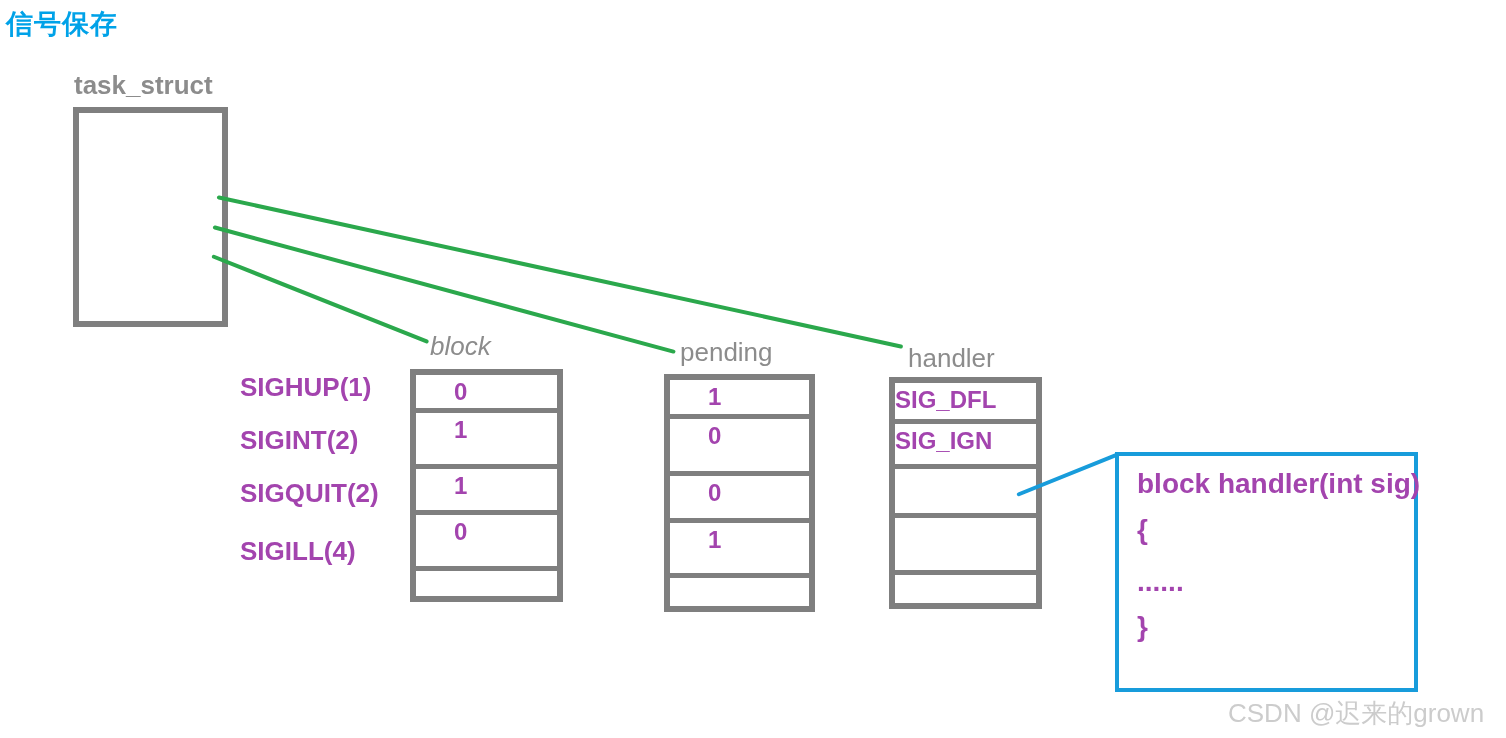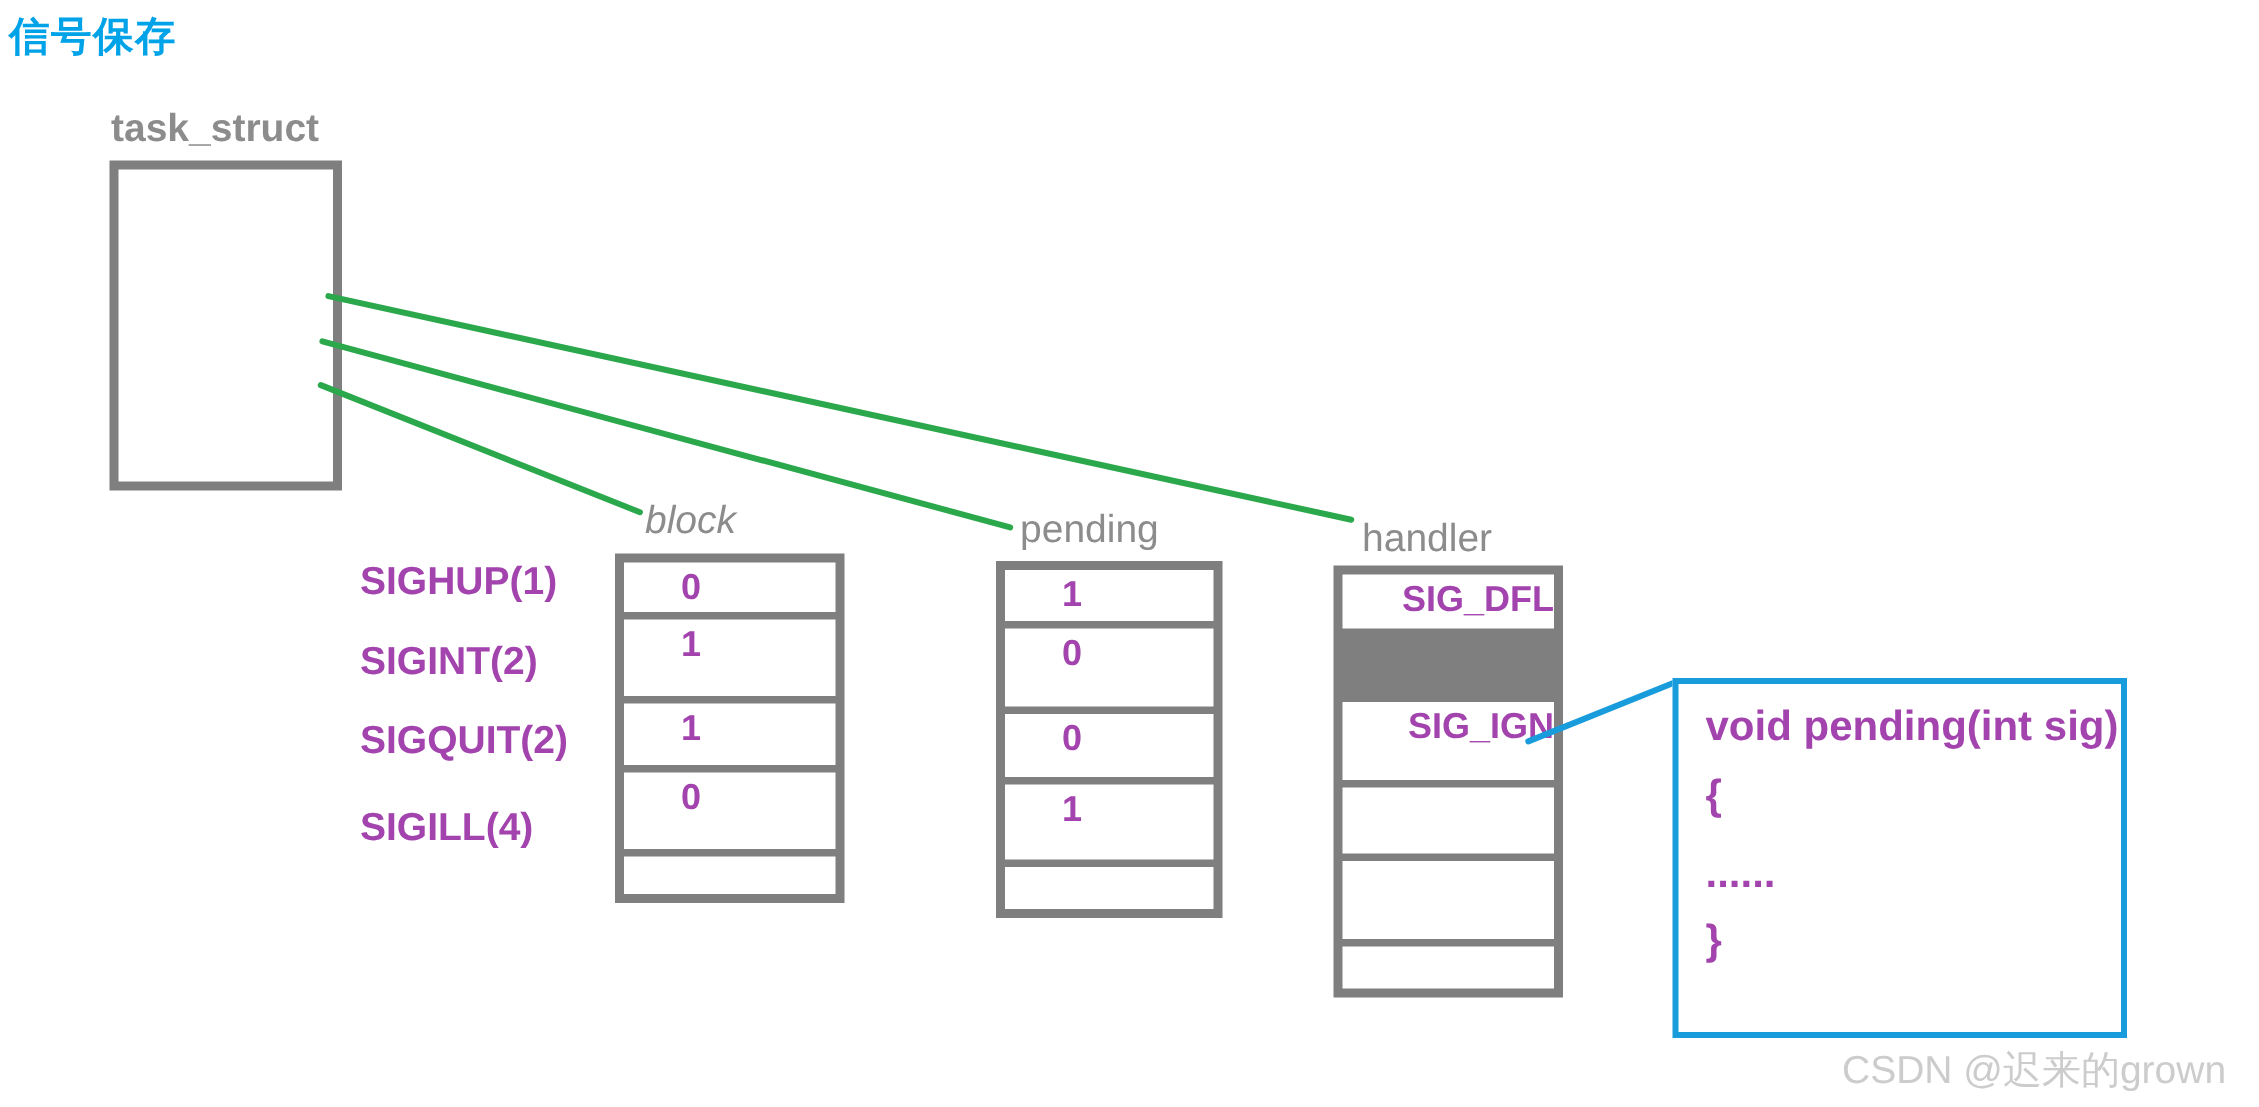--- a/index.html
+++ b/index.html
@@ -77,36 +77,36 @@
     background:#ffffff;
     font-size:24px; font-weight:bold;
     color:var(--purple-text, #A344AE);
     padding-top:3px;
   }
   .tbl-block   { left:410px; top:369px; width:153px; }
   .tbl-pending { left:664px; top:374px; width:151px; }
   .tbl-handler { left:889px; top:377px; width:153px; }
 
   .tbl-block .cell, .tbl-pending .cell { text-align:left; padding-left:38px; }
-  .tbl-handler .cell { text-align:right; }
+  .tbl-handler .cell { text-align:left; }
 
   .tbl-block .cell:nth-child(1){ height:33px; }
   .tbl-block .cell:nth-child(2){ height:51px; }
   .tbl-block .cell:nth-child(3){ height:41px; }
   .tbl-block .cell:nth-child(4){ height:51px; }
   .tbl-block .cell:nth-child(5){ height:25px; }
 
   .tbl-pending .cell:nth-child(1){ height:34px; }
   .tbl-pending .cell:nth-child(2){ height:52px; }
   .tbl-pending .cell:nth-child(3){ height:42px; }
   .tbl-pending .cell:nth-child(4){ height:50px; }
   .tbl-pending .cell:nth-child(5){ height:28px; }
 
   .tbl-handler .cell:nth-child(1){ height:36px; }
-  .tbl-handler .cell:nth-child(2){ height:52px;margin-top:44px; }
+  .tbl-handler .cell:nth-child(2){ height:40px; }
   .tbl-handler .cell:nth-child(3){ height:44px; }
   .tbl-handler .cell:nth-child(4){ height:52px; }
   .tbl-handler .cell:nth-child(5){ height:28px; }
 
   
   .code-box {
     position:absolute; left:1115px; top:452px;
     width:303px; height:240px;
     border:4px solid var(--blue-callout, #189CDB);
     background:#fff;
@@ -172,19 +172,19 @@
   <div class="cell">SIG_DFL</div>
   <div class="cell">SIG_IGN</div>
   <div class="cell"></div>
   <div class="cell"></div>
   <div class="cell"></div>
 </div>
 
 <div class="line blue line-cb"></div>
 
 <div class="code-box">
-  <div class="code-line code-1">void pending(int sig)</div>
+  <div class="code-line code-1">block handler(int sig)</div>
   <div class="code-line code-2">{</div>
   <div class="code-line code-3">......</div>
   <div class="code-line code-4">}</div>
 </div>
 
 <div class="watermark">CSDN @迟来的grown</div>
 
 </body></html>

